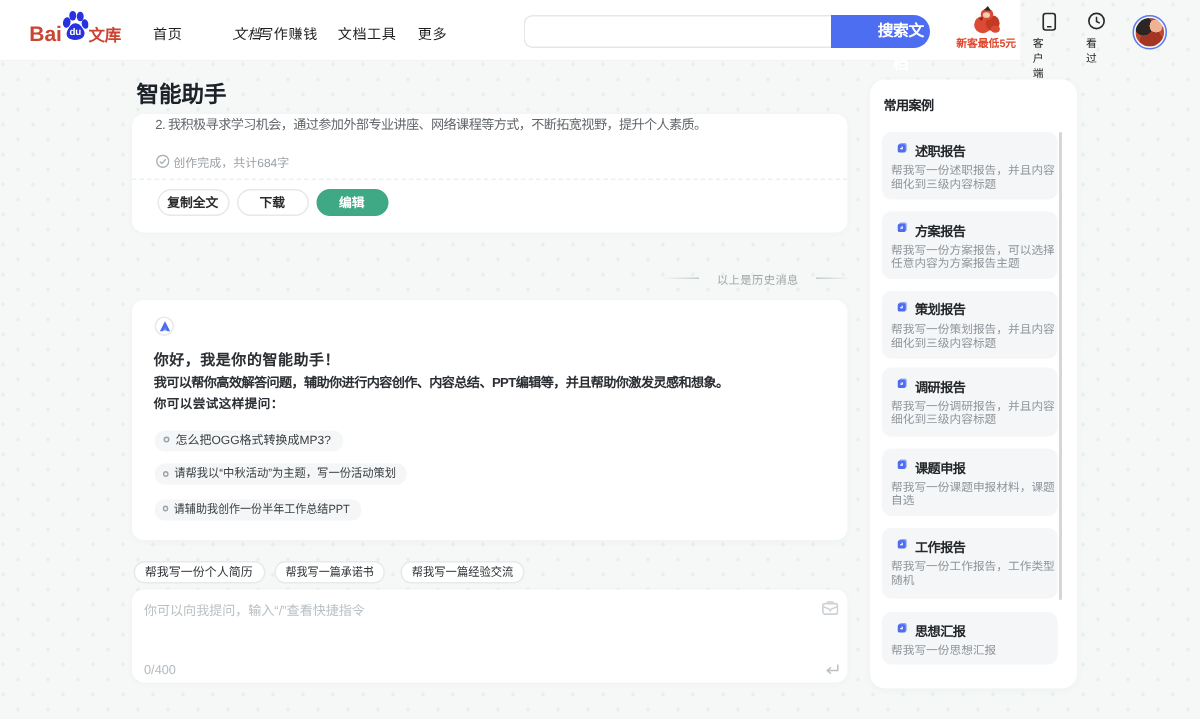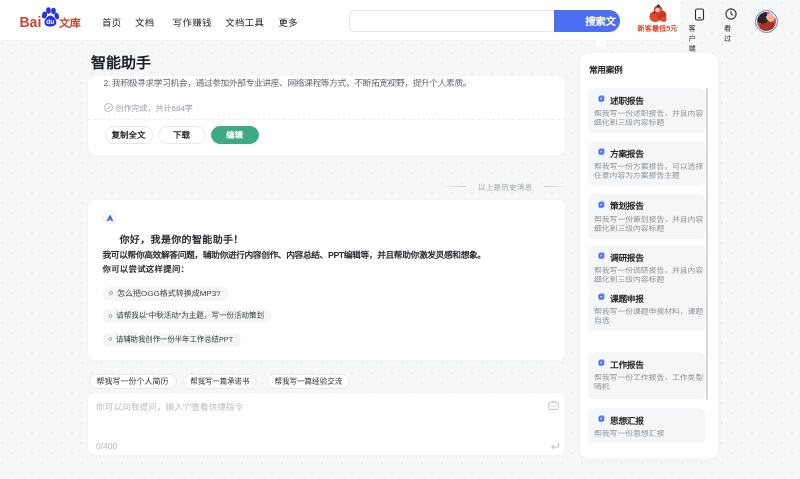--- a/index.html
+++ b/index.html
@@ -53,21 +53,21 @@
       <ellipse cx="15" cy="7" rx="4.6" ry="6.4"></ellipse>
       <ellipse cx="25" cy="8" rx="4.6" ry="6.4"></ellipse>
       <ellipse cx="31.5" cy="18" rx="4.5" ry="6.5" transform="rotate(-12 31.5 18)"></ellipse>
       <path d="M18.5 17 C24 17 27 22 29.5 26 C32 30 31 36 25 38 C20 39.6 16 39.6 12 38 C6.5 36 5.5 30 8.5 25.5 C11 21.5 13.5 17 18.5 17 Z"></path>
     </g>
     <text x="18.5" y="33" font-size="13" font-weight="bold" fill="#fff" text-anchor="middle" font-family="Liberation Sans, sans-serif">du</text>
   </svg>
   <div class="abs" style="left:59px; top:13.8px; font-size:11px; letter-spacing:-0.2px; font-weight:bold; color:#cb4432;">文库</div>
 
   <div class="nav" style="left:102px;">首页</div>
-  <div class="nav" style="left:135px;">文档</div>
+  <div class="nav" style="left:155px;font-style:italic;">文档</div>
   <div class="nav" style="left:172.8px;">写作赚钱</div>
   <div class="nav" style="left:225.2px;">文档工具</div>
   <div class="nav" style="left:278.5px;">更多</div>
 
   <div class="abs" style="left:348.5px; top:10px; width:205px; height:22px; background:#fff; border:1px solid #e4e6e7; border-right:none; border-radius:6px 0 0 6px;"></div>
   <div class="abs" style="left:553.5px; top:10px; width:66px; height:22px; background:#4e6ef2; border-radius:0 11px 11px 0; color:#fff; font-size:10.5px; letter-spacing:-0.25px; font-weight:bold; text-align:center; line-height:22px;padding-left:28px;">搜索文档</div>
 
   <svg class="abs" style="left:648px; top:3.5px;" width="20" height="19" viewBox="0 0 20 19">
     <ellipse cx="7.2" cy="12.5" rx="5.8" ry="5.6" fill="#dd4a33"></ellipse>
     <ellipse cx="13.8" cy="11.5" rx="4.6" ry="5.2" fill="#c23a22"></ellipse>
@@ -121,21 +121,21 @@
   <span style="display:inline-block; vertical-align:middle; width:24px; height:1px; background:linear-gradient(to left, rgba(170,185,178,0), #c3cdc7); margin-left:7px;"></span>
 </div>
 
 <div class="card" style="top:200px; height:160px;">
   <div class="abs" style="left:15.3px; top:11px; width:13px; height:13px; border-radius:50%; border:1px solid #e6eae8; background:#fff;">
     <svg width="8" height="7" viewBox="0 0 24 21" style="position:absolute; left:1.5px; top:2px;">
       <path d="M12 0.5 L22.5 21 L16.5 21 L12 11.5 L7.5 21 L1.5 21 Z" fill="#4a6cf0"></path>
       <path d="M12 7.5 L17.5 18.8 L6.5 18.8 Z" fill="#4a6cf0" opacity="0.8"></path>
     </svg>
   </div>
-  <div class="abs" style="left:14.5px; top:30.5px; font-size:10px; letter-spacing:0.35px; font-weight:bold; color:#2c2f33;margin-left:17px;">你好，我是你的智能助手！</div>
+  <div class="abs" style="left:14.5px; top:30.5px; font-size:10px; letter-spacing:0.35px; font-weight:bold; color:#2c2f33;">你好，我是你的智能助手！</div>
   <div class="abs" style="left:14.5px; top:48px; font-size:8.75px; letter-spacing:-0.4px; font-weight:bold; color:#2c2f33;">我可以帮你高效解答问题，辅助你进行内容创作、内容总结、PPT编辑等，并且帮助你激发灵感和想象。</div>
   <div class="abs" style="left:14.5px; top:61.5px; font-size:8.4px; letter-spacing:0.3px; font-weight:bold; color:#2c2f33;">你可以尝试这样提问：</div>
   <div class="chip" style="left:15px; top:86.5px;"><span class="dot"></span>怎么把OGG格式转换成MP3?</div>
   <div class="chip" style="left:15px; top:109px; transform:scaleX(0.94);"><span class="dot"></span>请帮我以“中秋活动”为主题，写一份活动策划</div>
   <div class="chip" style="left:15px; top:132.5px; transform:scaleX(0.92);"><span class="dot"></span>请辅助我创作一份半年工作总结PPT</div>
 </div>
 
 <div class="qchip" style="left:88.5px;">帮我写一份个人简历</div>
 <div class="qchip" style="left:183px; transform:scaleX(0.92);">帮我写一篇承诺书</div>
 <div class="qchip" style="left:266.5px; transform:scaleX(0.94);">帮我写一篇经验交流</div>
@@ -187,21 +187,21 @@
   </div>
   <div class="sitem" style="top:192px; height:46px;">
     <svg class="sicon" viewBox="0 0 14 14">
         <rect x="3" y="0.6" width="10" height="11.5" rx="2.2" fill="#93a8f6"></rect>
         <rect x="1" y="2.4" width="10.5" height="11" rx="2.2" fill="#4e6cf2"></rect>
         <path d="M4 7.2 a2.1 2.1 0 1 0 2.1 -2.1 l0 2.1 Z" fill="#e9edfd"></path>
       </svg>
     <div class="ttl">调研报告</div>
     <div class="dsc">帮我写一份调研报告，并且内容细化到三级内容标题</div>
   </div>
-  <div class="sitem" style="top:233px; height:44.5px;">
+  <div class="sitem" style="top:246px; height:44.5px;">
     <svg class="sicon" viewBox="0 0 14 14">
         <rect x="3" y="0.6" width="10" height="11.5" rx="2.2" fill="#93a8f6"></rect>
         <rect x="1" y="2.4" width="10.5" height="11" rx="2.2" fill="#4e6cf2"></rect>
         <path d="M4 7.2 a2.1 2.1 0 1 0 2.1 -2.1 l0 2.1 Z" fill="#e9edfd"></path>
       </svg>
     <div class="ttl">课题申报</div>
     <div class="dsc">帮我写一份课题申报材料，课题自选</div>
   </div>
   <div class="sitem" style="top:299px; height:47px;">
     <svg class="sicon" viewBox="0 0 14 14">

